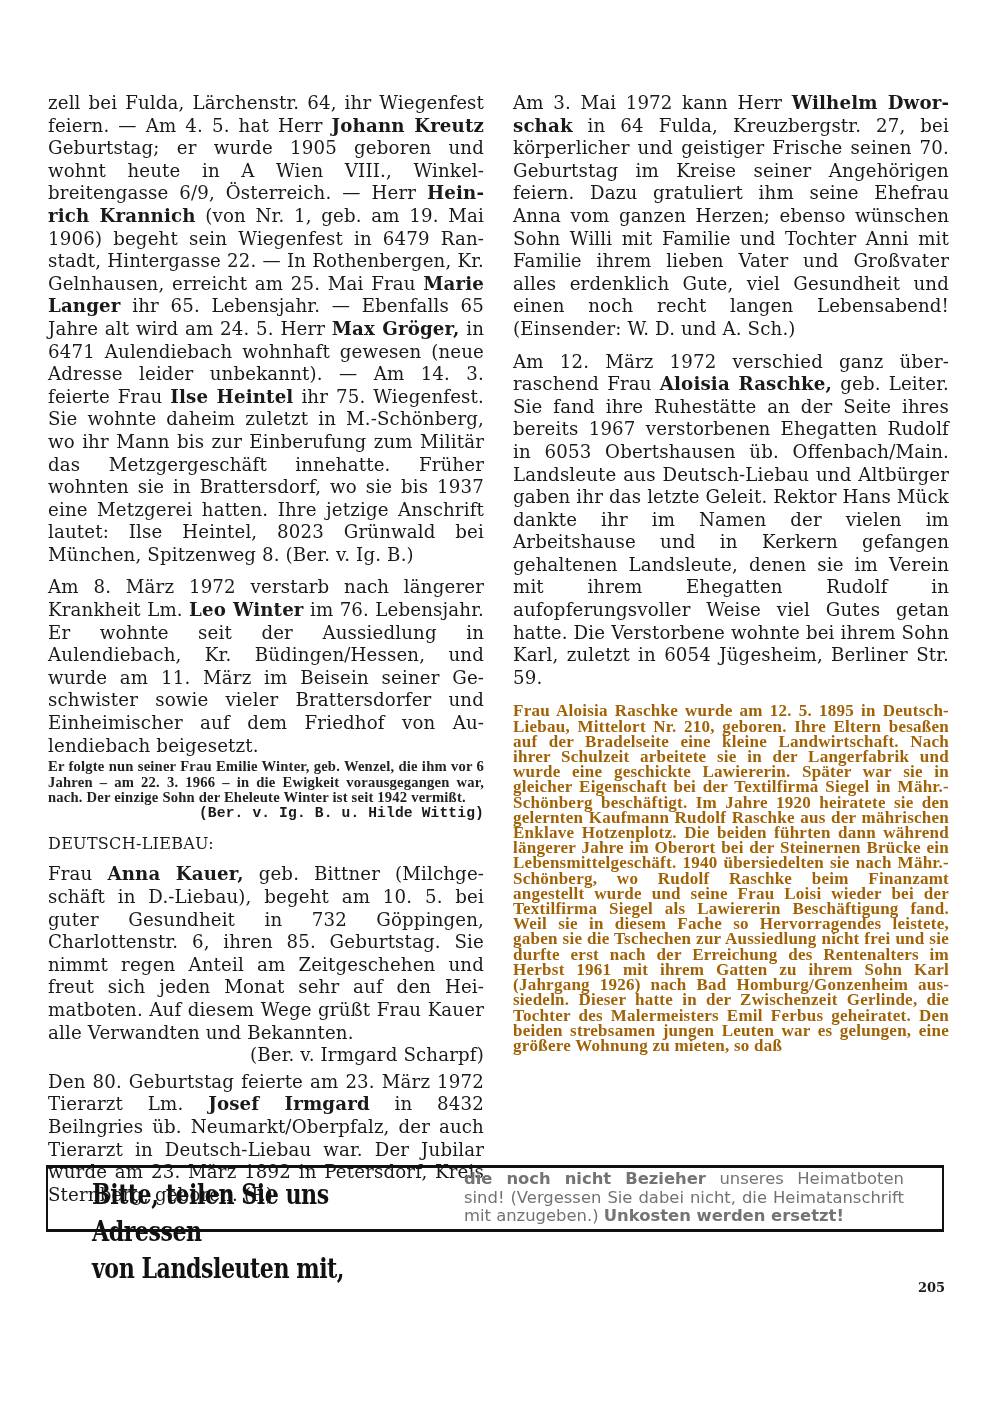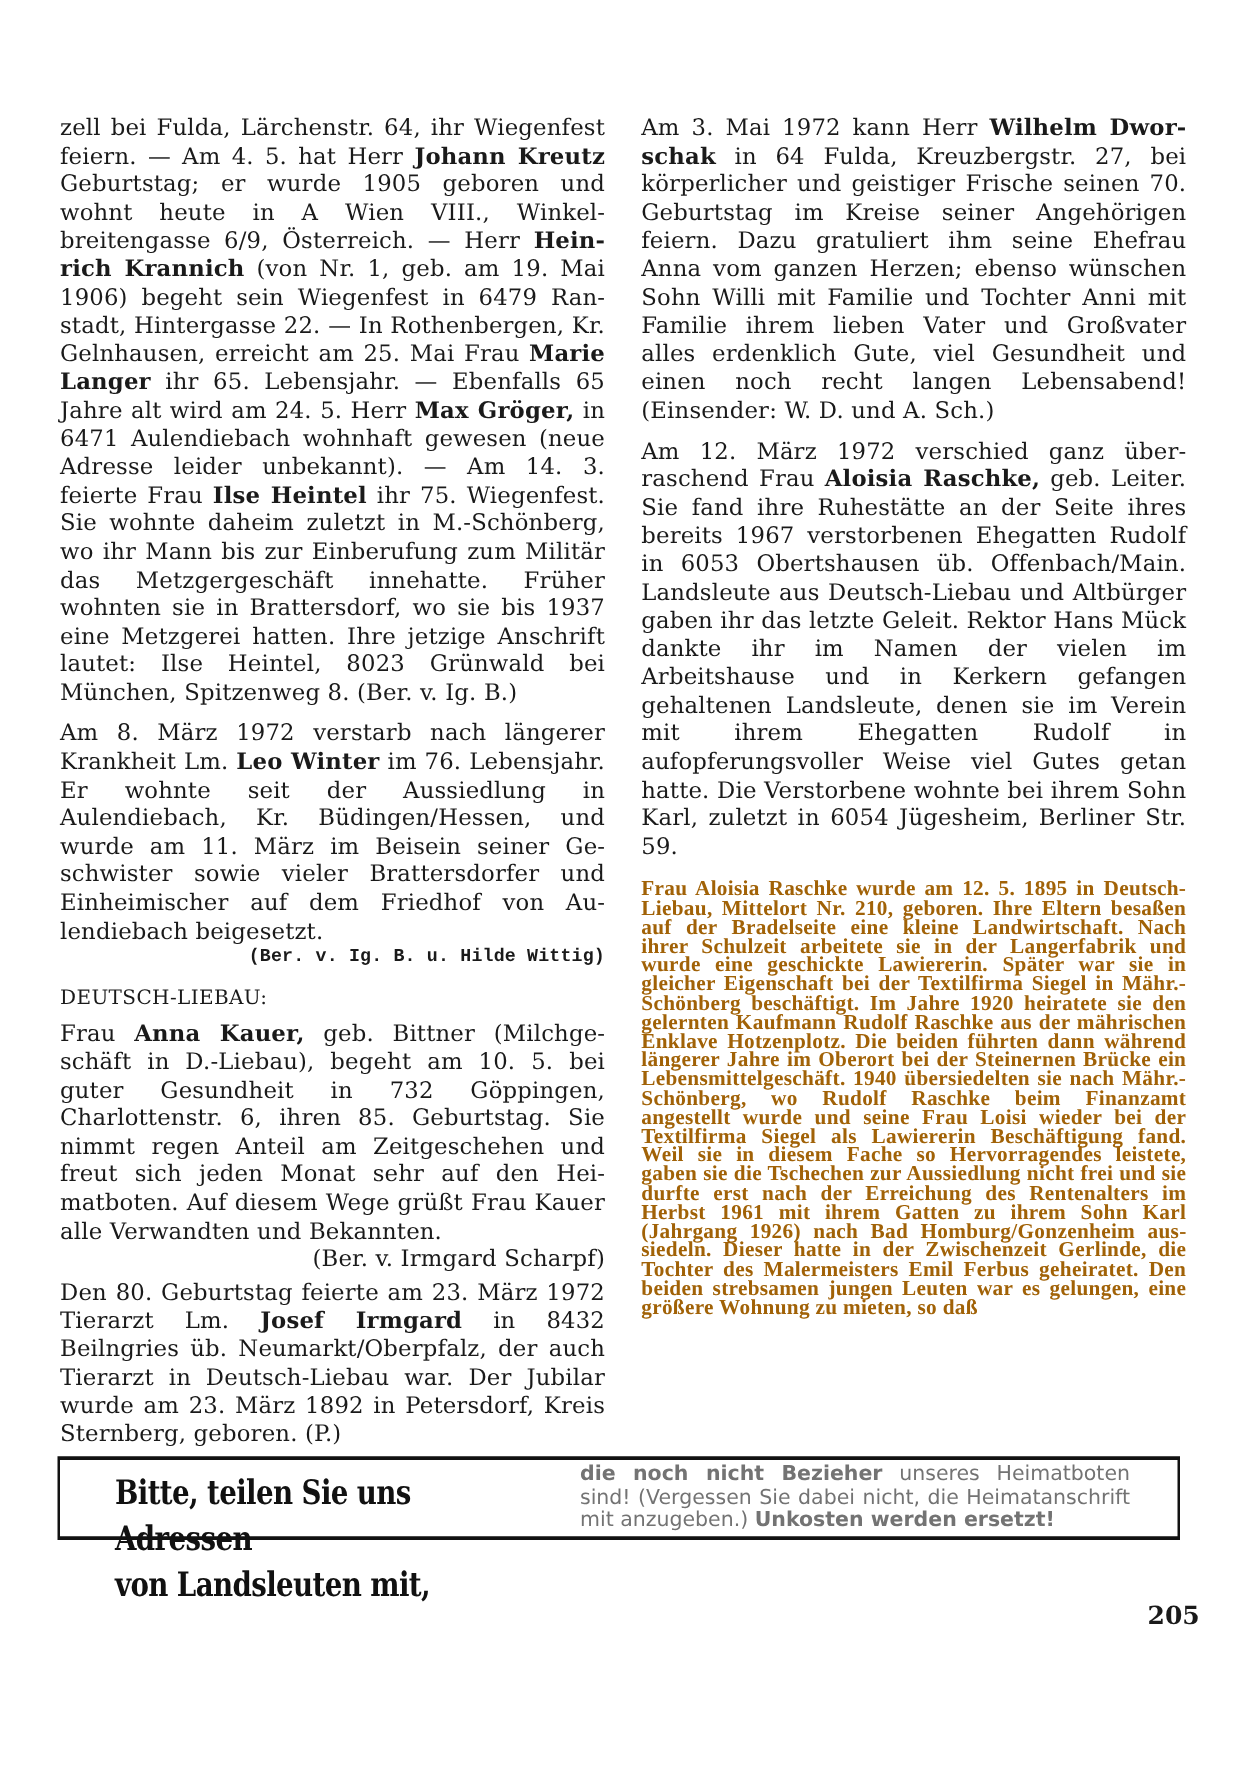--- a/index.html
+++ b/index.html
@@ -11,29 +11,30 @@
   .para b { font-weight: bold; }
   .small { font-family: "Liberation Serif", "DejaVu Serif", serif; font-size: 14.6px; line-height: 15.3px; font-weight: bold; color: #222; text-align: justify; margin: 0 0 4px 0; letter-spacing: 0.2px; }
   .small-right { font-family: "Liberation Serif", "DejaVu Serif", serif; font-size: 17px; line-height: 15.2px; font-weight: bold; color: #a16207; text-align: justify; margin: 14px 0 0 0; letter-spacing: 0.25px; }
   .credit { text-align: right; display: block; }
   .credit-small { text-align: right; display: block; font-family: Liberation Mono, monospace; font-size: 14.6px; font-weight: bold; line-height: 15.3px; margin-top: 1px; }
   .heading { font-family: "DejaVu Serif", serif; font-weight: normal; font-size: 16px; letter-spacing: 0.3px; margin: 12px 0 8px 0; line-height: 22px; }
   .ad-box { position: absolute; left: 46px; top: 1165px; width: 898px; height: 67px; border-top: 3px solid #111; border-bottom: 3px solid #111; border-left: 2px solid #111; border-right: 2px solid #111; box-sizing: border-box; }
   .ad-left { position: absolute; left: 44px; top: 8px; width: 370px; font-family: "DejaVu Serif", serif; font-weight: bold; font-size: 27px; line-height: 37px; letter-spacing: -0.6px; transform: scaleX(0.82); transform-origin: left top; color: #111; }
   .ad-right { position: absolute; left: 416px; top: 2px; width: 440px; font-family: "DejaVu Sans", "Liberation Sans", sans-serif; font-size: 16.4px; line-height: 18.6px; text-align: justify; color: #737373; }
   .ad-right b { font-weight: bold; }
-  .page-number { position: absolute; left: 918px; top: 1280px; font-family: "DejaVu Serif", serif; font-weight: bold; font-size: 20px; color: #1a1a1a; }
+  .page-number { position: absolute; left: 918px; top: 1280px; font-family: "DejaVu Serif", serif; font-weight: bold; font-size: 13px; color: #1a1a1a; }
 </style>
 </head>
 <body>
 
 <div class="col col-left">
   <p class="para"><span>zell bei Fulda, Lärchenstr. 64, ihr Wiegen­fest feiern. — Am 4. 5. hat Herr </span><b>Johann Kreutz</b><span> Geburtstag; er wurde 1905 geboren und wohnt heute in A Wien VIII., Winkel­breitengasse 6/9, Österreich. — Herr </span><b>Hein­rich Krannich</b><span> (von Nr. 1, geb. am 19. Mai 1906) begeht sein Wiegenfest in 6479 Ran­stadt, Hintergasse 22. — In Rothenbergen, Kr. Gelnhausen, erreicht am 25. Mai Frau </span><b>Marie Langer</b><span> ihr 65. Lebensjahr. — Eben­falls 65 Jahre alt wird am 24. 5. Herr </span><b>Max Gröger,</b><span> in 6471 Aulendiebach wohnhaft gewesen (neue Adresse leider unbekannt). — Am 14. 3. feierte Frau </span><b>Ilse Heintel</b><span> ihr 75. Wiegenfest. Sie wohnte daheim zuletzt in M.-Schönberg, wo ihr Mann bis zur Einberufung zum Militär das Metzgerge­schäft innehatte. Früher wohnten sie in Brattersdorf, wo sie bis 1937 eine Metzgerei hatten. Ihre jetzige Anschrift lautet: Ilse Heintel, 8023 Grünwald bei München, Spitzenweg 8. (Ber. v. Ig. B.)</span></p>
 
   <p class="para" style="margin-bottom:2px"><span>Am 8. März 1972 verstarb nach längerer Krankheit Lm. </span><b>Leo Winter</b><span> im 76. Lebens­jahr. Er wohnte seit der Aussiedlung in Aulendiebach, Kr. Büdingen/Hessen, und wurde am 11. März im Beisein seiner Ge­schwister sowie vieler Brattersdorfer und Einheimischer auf dem Friedhof von Au­lendiebach beigesetzt.</span></p>
+  <p class="small" style="margin-bottom:0">Er folgte nun seiner Frau Emilie Winter, geb. Wenzel, die ihm vor 6 Jahren – am 22. 3. 1966 – in die Ewigkeit vorausgegangen war, nach. Der einzige Sohn der Eheleute Winter ist seit 1942 vermißt.</p>
   <span class="credit-small">(Ber. v. Ig. B. u. Hilde Wittig)</span>
 
   <div class="heading">DEUTSCH-LIEBAU:</div>
 
   <p class="para" style="margin-bottom:4px"><span>Frau </span><b>Anna Kauer,</b><span> geb. Bittner (Milchge­schäft in D.-Liebau), begeht am 10. 5. bei guter Gesundheit in 732 Göppingen, Charlottenstr. 6, ihren 85. Geburtstag. Sie nimmt regen Anteil am Zeitgeschehen und freut sich jeden Monat sehr auf den Hei­matboten. Auf diesem Wege grüßt Frau Kauer alle Verwandten und Bekannten.</span><span class="credit">(Ber. v. Irmgard Scharpf)</span></p>
 
   <p class="para"><span>Den 80. Geburtstag feierte am 23. März 1972 Tierarzt Lm. </span><b>Josef Irmgard</b><span> in 8432 Beilngries üb. Neumarkt/Oberpfalz, der auch Tierarzt in Deutsch-Liebau war. Der Jubilar wurde am 23. März 1892 in Peters­dorf, Kreis Sternberg, geboren. (P.)</span></p>
 </div>
 
 <div class="col col-right">

